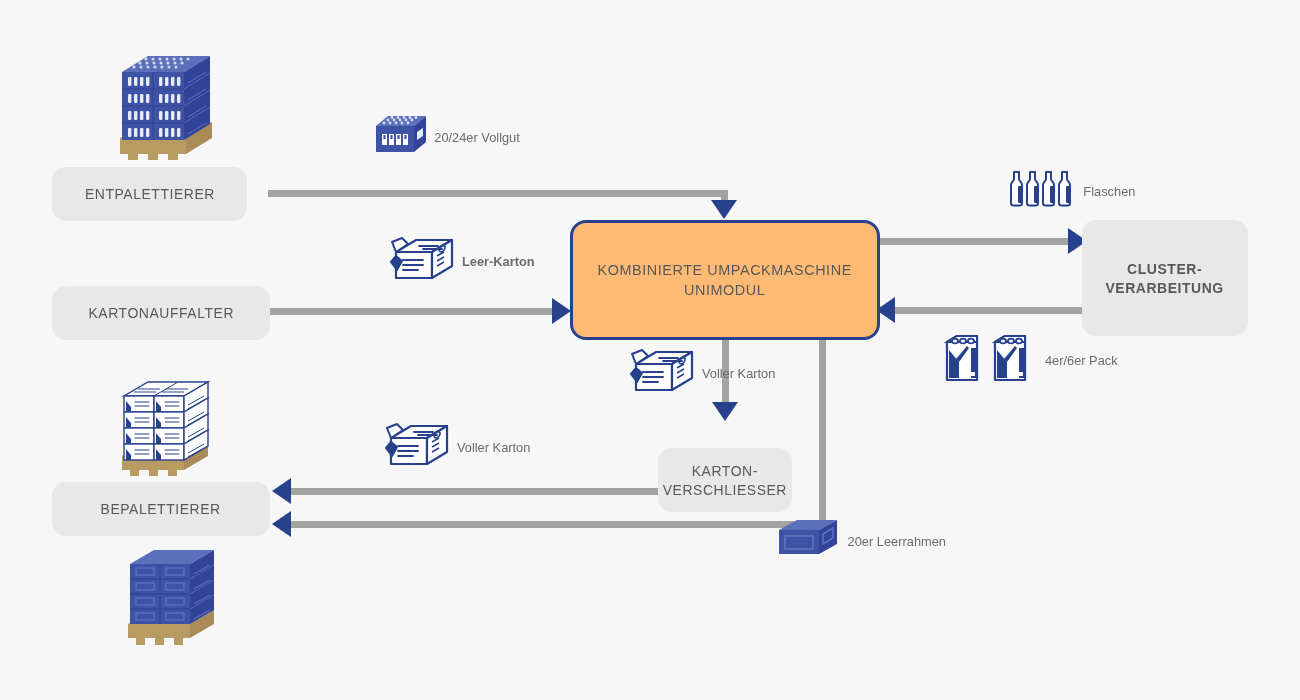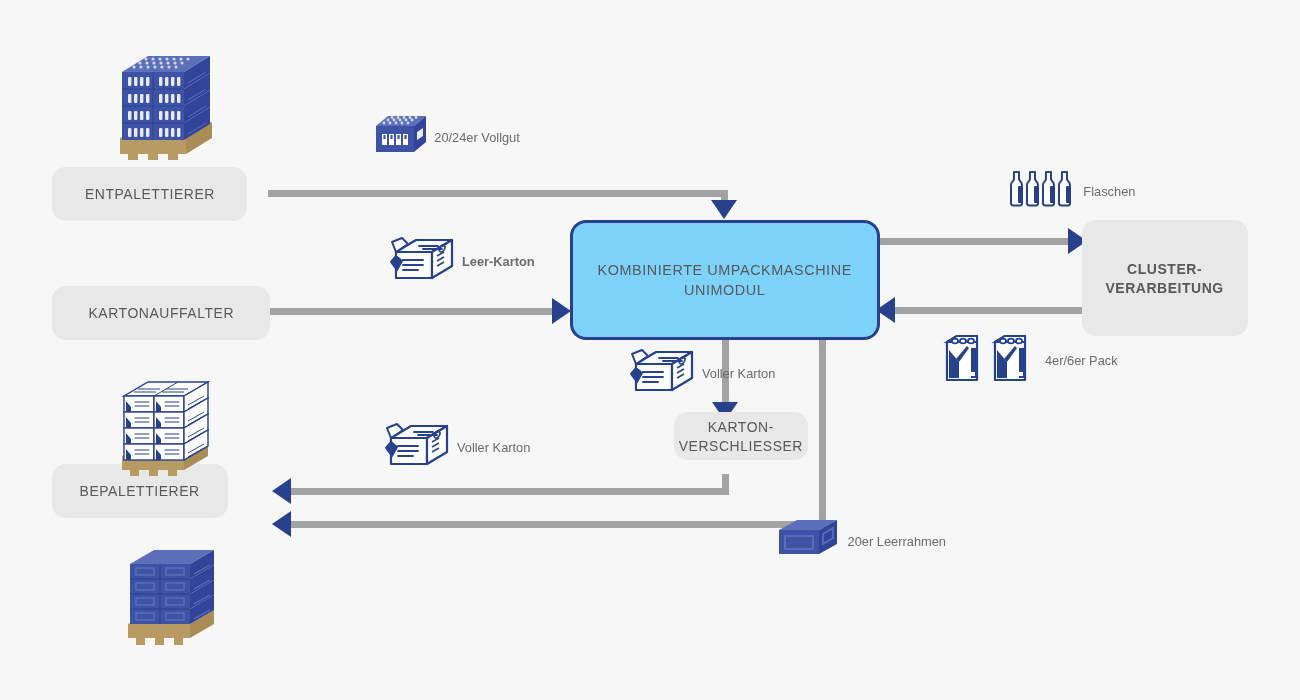--- a/index.html
+++ b/index.html
@@ -23,21 +23,21 @@
     display: flex;
     align-items: center;
     justify-content: center;
     text-align: center;
     color: #585858;
     letter-spacing: 0.6px;
     line-height: 1.28;
     box-sizing: border-box;
   }
   .proc-box.main {
-    background: #7dd3fc;
+    background: #fdba74;
     border: 3px solid #27418d;
     border-radius: 16px;
     color: #585858;
   }
   .proc-label {
     font-size: 15px;
     white-space: pre-line;
     transform: scaleX(0.93);
   }
   .proc-box.main .proc-label { font-size: 15.5px; }
@@ -118,30 +118,30 @@
   <div class="arrow left" style="left:272px; top:511px;"></div>
 
   <div class="proc-box" style="left:52px; top:167px; width:195px; height:54px;">
     <span class="proc-label">ENTPALETTIERER</span>
   </div>
 
   <div class="proc-box" style="left:52px; top:286px; width:218px; height:54px;">
     <span class="proc-label">KARTONAUFFALTER</span>
   </div>
 
-  <div class="proc-box" style="left:52px; top:464px; width:176px; height:54px;">
+  <div class="proc-box" style="left:52px; top:482px; width:218px; height:54px;">
     <span class="proc-label">BEPALETTIERER</span>
   </div>
 
   <div class="proc-box main" style="left:570px; top:220px; width:310px; height:120px;">
     <span class="proc-label">KOMBINIERTE UMPACKMASCHINE
 UNIMODUL</span>
   </div>
 
-  <div class="proc-box small" style="left:658px; top:412px; width:134px; height:48px;margin-left:16px;">
+  <div class="proc-box small" style="left:658px; top:448px; width:134px; height:64px;">
     <span class="proc-label">KARTON-
 VERSCHLIESSER</span>
   </div>
 
   <div class="proc-box" style="left:1082px; top:220px; width:166px; height:116px;font-weight:bold;">
     <span class="proc-label">CLUSTER-
 VERARBEITUNG</span>
   </div>
 
   <div class="icon-group pallet-art" style="left:100px; top:42px;">

